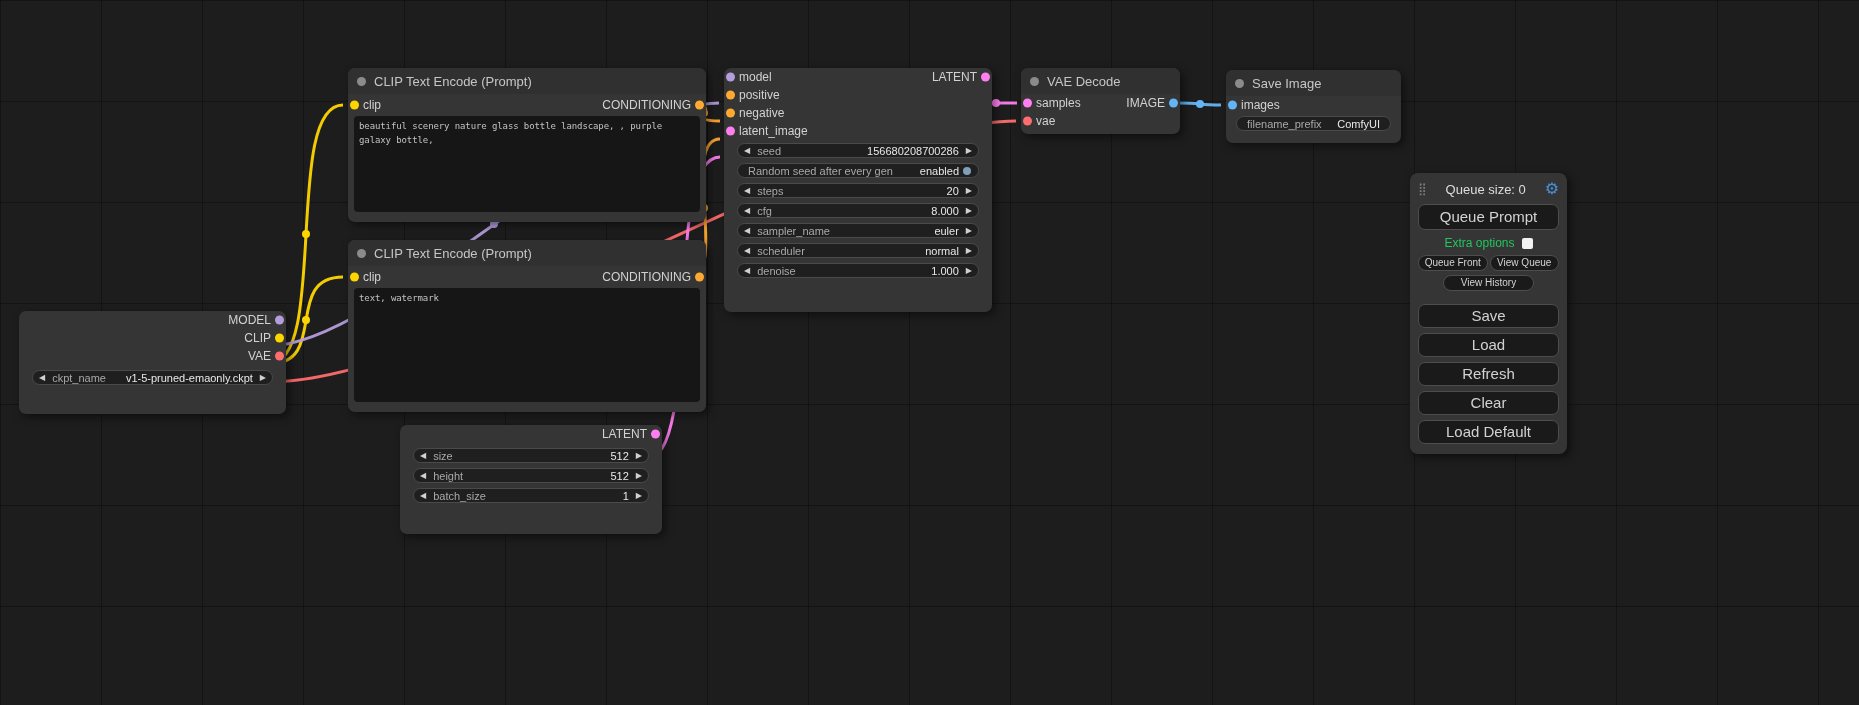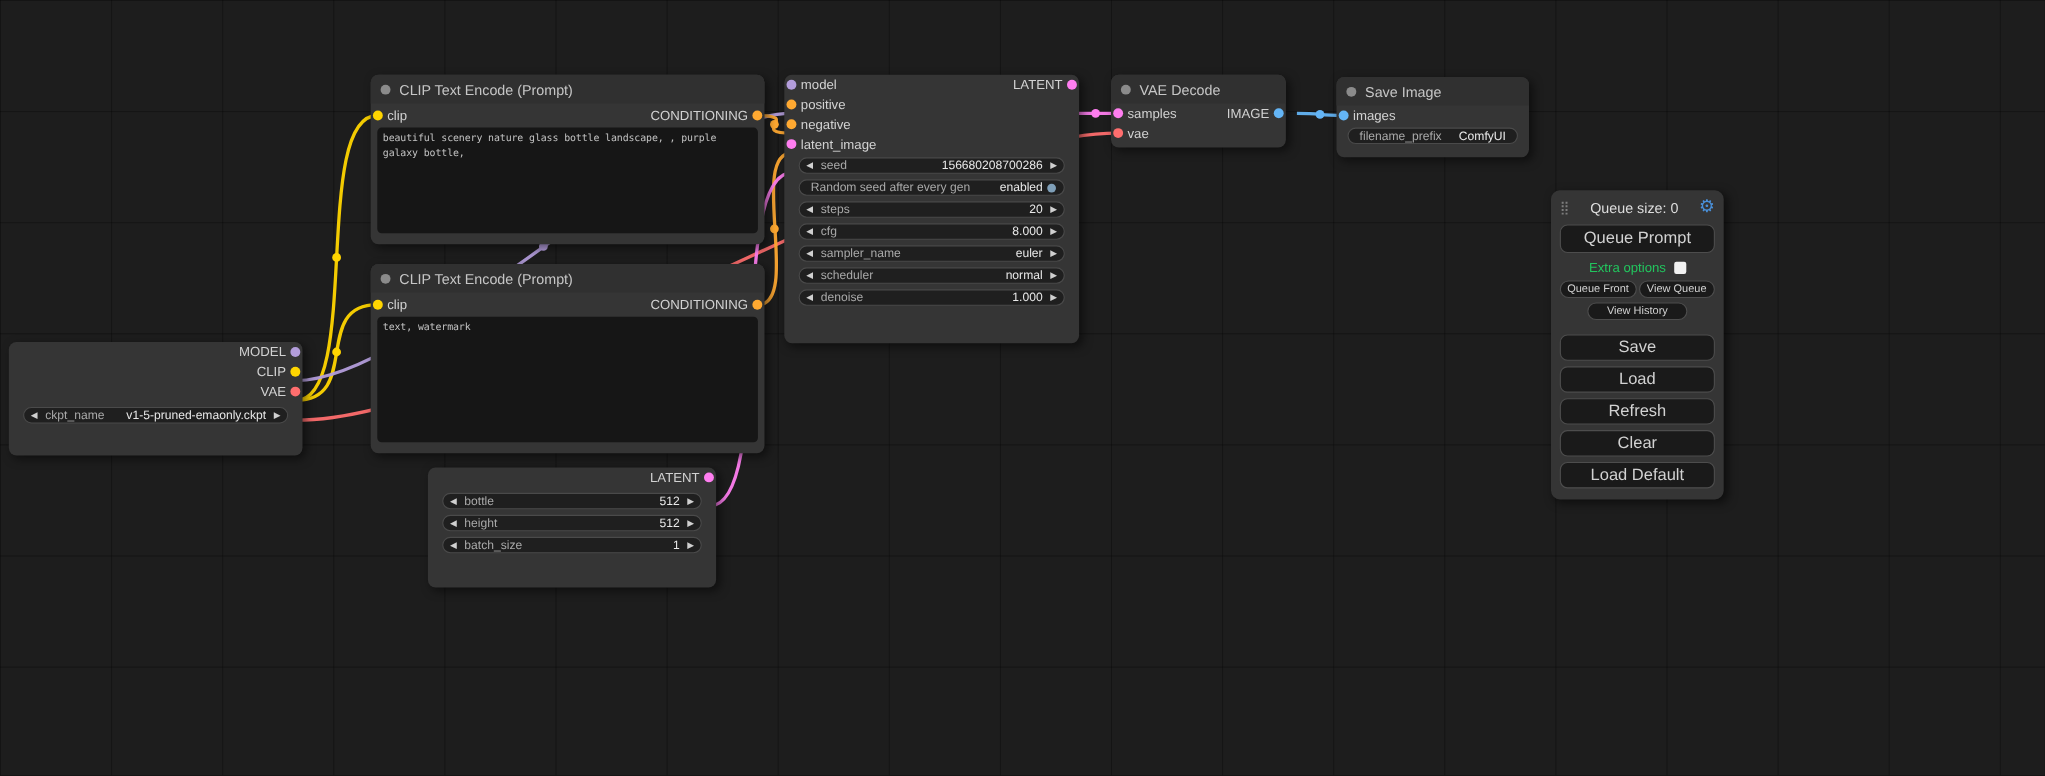--- a/index.html
+++ b/index.html
@@ -12,21 +12,21 @@
       linear-gradient(90deg, rgba(0,0,0,0.32) 1px, transparent 1px);
     background-size:101px 101px;
     font-family:"Liberation Sans", sans-serif;
   }
   #wires { position:absolute; left:0; top:0; z-index:1; }
   .wire { fill:none; stroke-width:3; opacity:0.95; }
 
   
   .node {
     position:absolute; z-index:2; background:#353535; border-radius:7px;
-    box-shadow:3px 3px 9px rgba(0,0,0,0.5); color:#cfcfcf;
+    box-shadow:3px 3px 9px rgba(0,0,0,0.5); color:#cfcfcf;margin-left:11px;
   }
   .node-title {
     height:26px; display:flex; align-items:center; gap:8px; padding:0 9px;
     background:#303030; border-radius:7px 7px 0 0; font-size:13px; color:#c6c6c6;
     white-space:nowrap;
   }
   .collapse-dot { width:9px; height:9px; border-radius:50%; background:#8b8b8b; flex:none; }
 
   .slot-row {
     position:relative; height:18px; display:flex; align-items:center;
@@ -173,21 +173,21 @@
     <div class="prompt-text" style="height:114px">text, watermark</div>
   </div>
 
   <div class="node" style="left:389px; top:425px; width:262px; height:109px">
     <div class="slot-row">
       <span class="out-label">LATENT</span>
       <span class="slot-dot out c-latent"></span>
     </div>
     <div class="widget">
       <span class="arrow">◀</span>
-      <span class="w-name">bottle</span>
+      <span class="w-name">size</span>
       <span class="w-value">512</span>
       <span class="arrow">▶</span>
     </div>
     <div class="widget">
       <span class="arrow">◀</span>
       <span class="w-name">height</span>
       <span class="w-value">512</span>
       <span class="arrow">▶</span>
     </div>
     <div class="widget">

